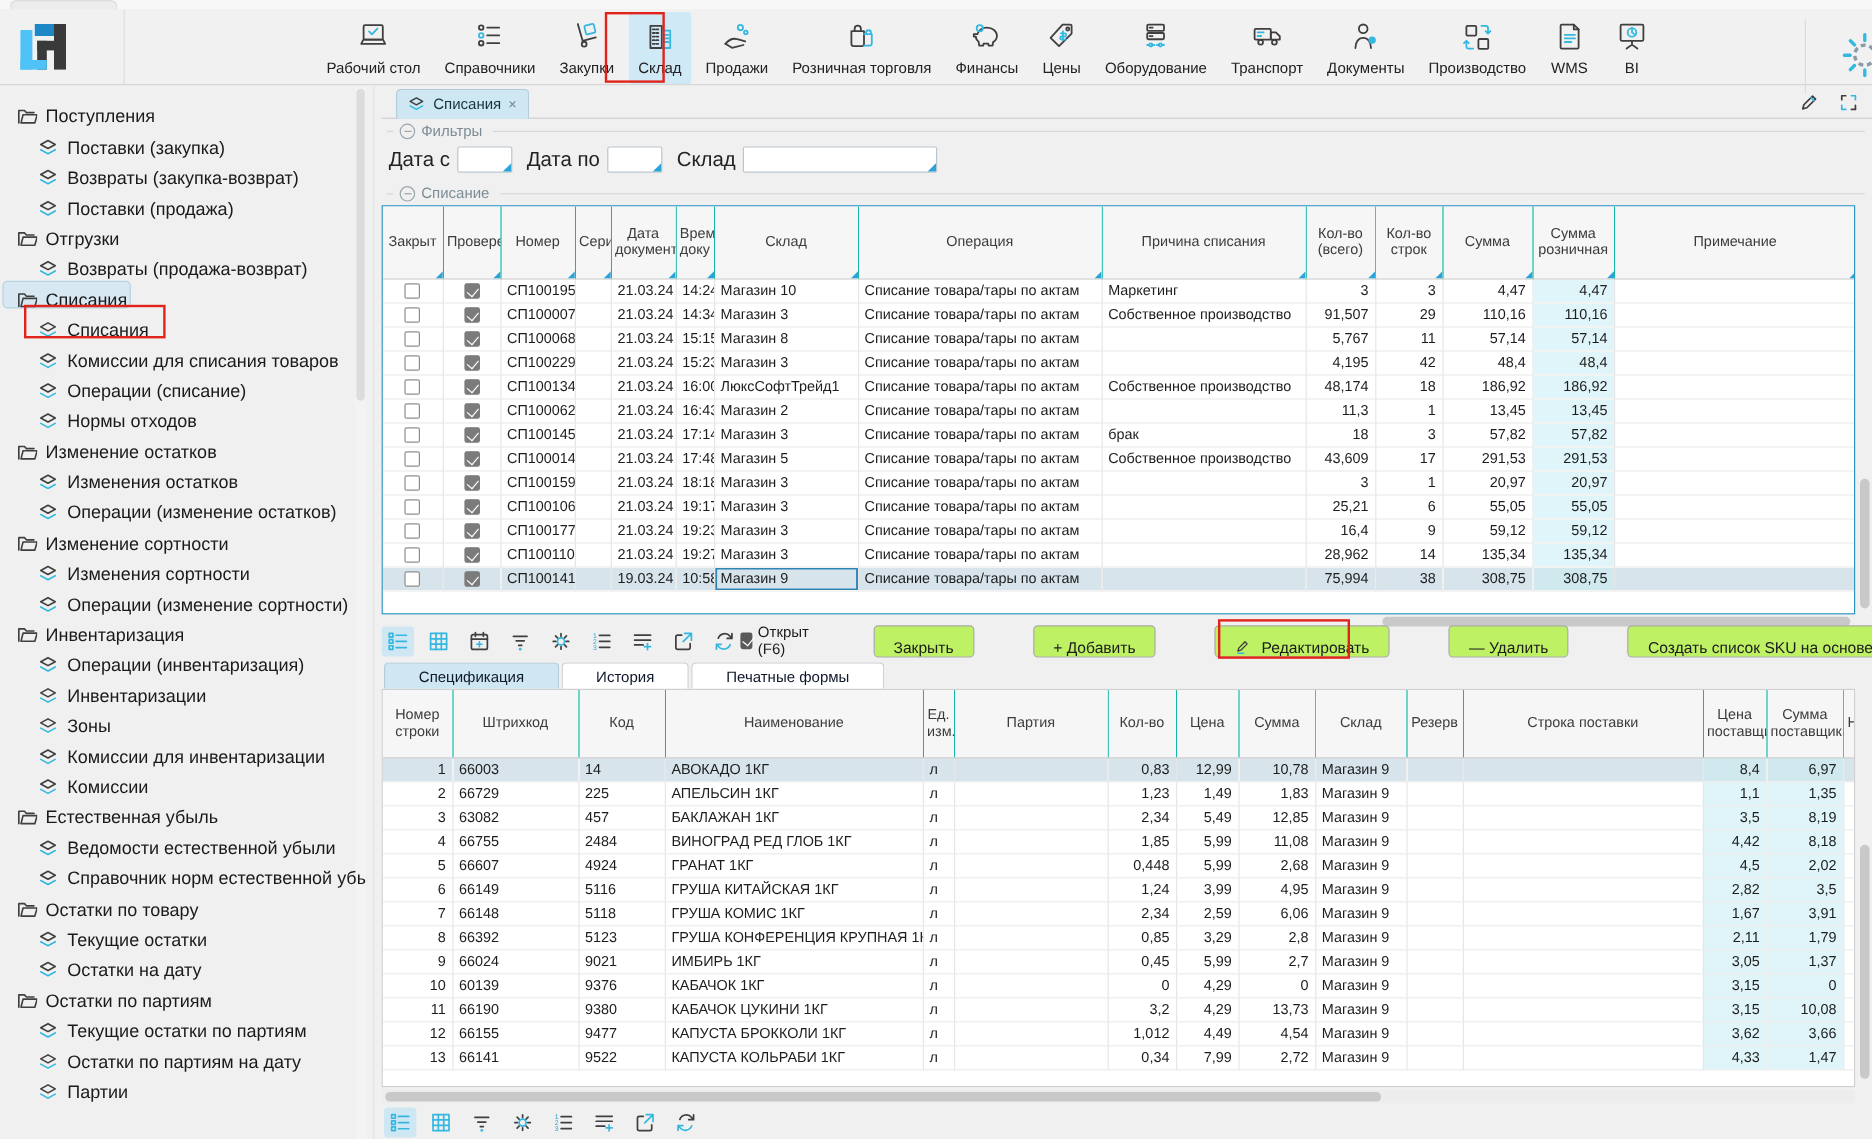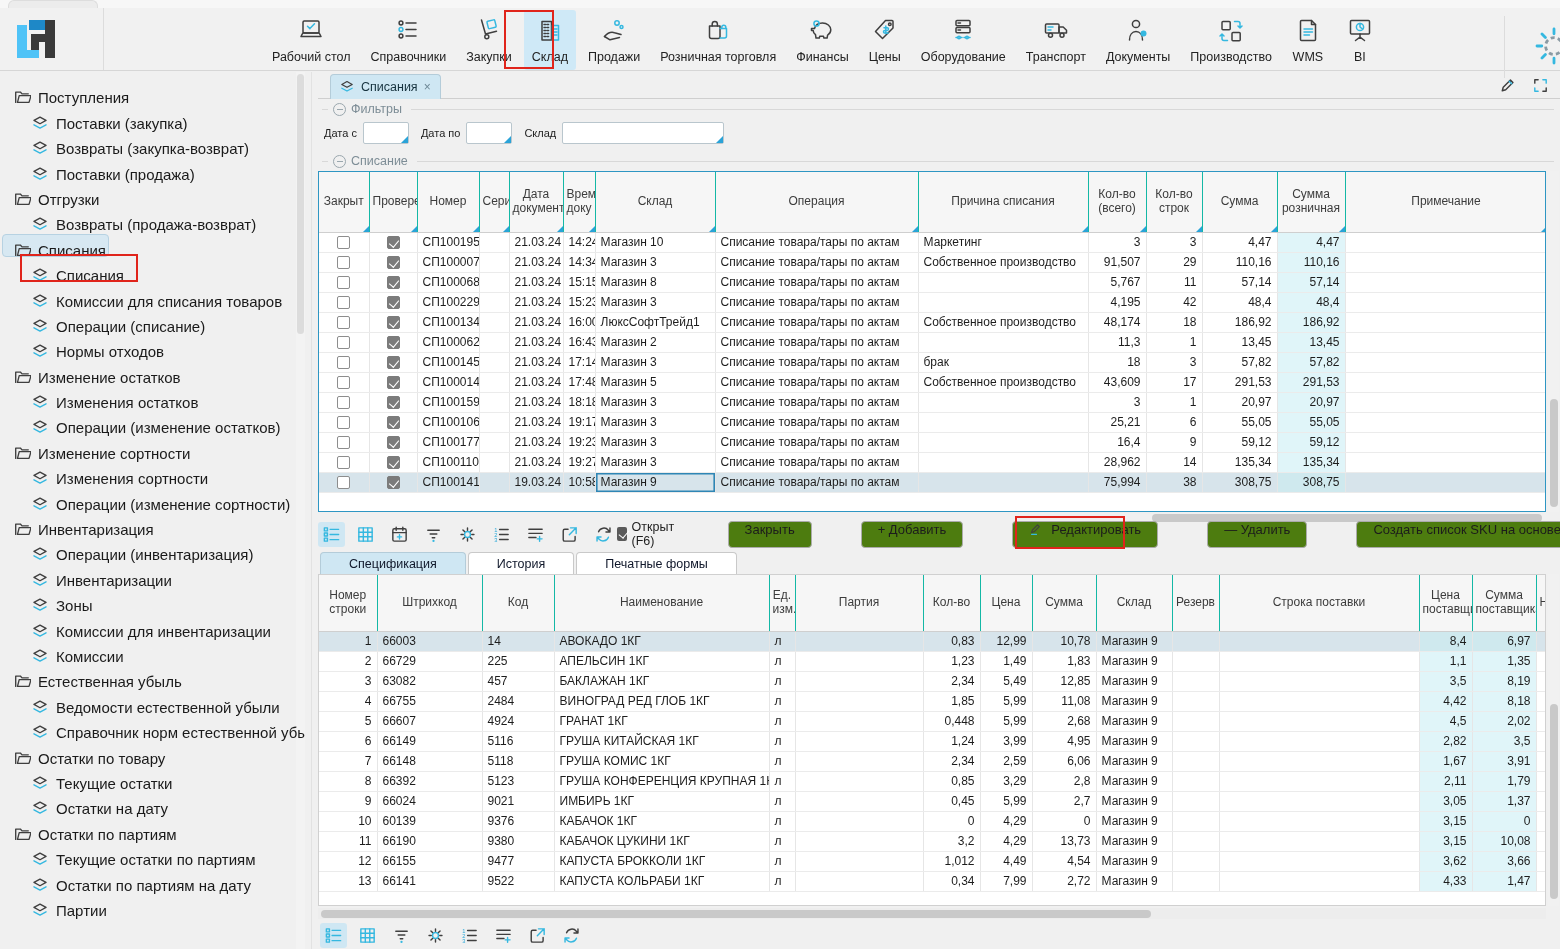--- a/index.html
+++ b/index.html
@@ -51,21 +51,21 @@
   .tab-close { color:#6c8795; font-size:12px; cursor:pointer; }
   .corner-tools { position:absolute; right:10px; top:2px; display:flex; gap:14px; }
   .corner-tools svg { width:19px; height:19px; cursor:pointer; }
 
   .legend-row { position:absolute; left:4px; right:6px; height:16px; display:flex; align-items:center; gap:5px; color:#7d8d96; font-size:12.5px; }
   .legend-row .minus { width:13px; height:13px; border:1px solid #9aa7ae; border-radius:50%; position:relative; flex:0 0 13px; }
   .legend-row .minus::after { content:''; position:absolute; left:2.5px; top:5px; width:6px; height:1.4px; background:#9aa7ae; }
   .legend-row .lline { flex:1; height:1px; background:#d8d8d8; margin-left:4px; }
   .legend-row .pre { width:6px; height:1px; background:#d8d8d8; }
 
-  .filter-fields { position:absolute; left:6px; top:49px; height:26px; display:flex; align-items:center; gap:6px; font-size:11px; color:#222; }
+  .filter-fields { position:absolute; left:6px; top:49px; height:26px; display:flex; align-items:center; gap:6px; font-size:17px; color:#222; }
   .finput { position:relative; height:22px; background:#fff; border:1px solid #b9c6cd; border-radius:2px; }
   .finput::after { content:''; position:absolute; right:0; bottom:0; border-style:solid; border-width:0 0 7px 7px; border-color:transparent transparent #2aa3d8 transparent; }
   .w45 { width:46px; } .w160 { width:162px; }
   .flabel { margin-left:6px; }
 
   
   .gridbox { position:absolute; background:#fff; border:1px solid #2e96c3; overflow:hidden; }
   table { border-collapse:collapse; table-layout:fixed; width:100%; }
   th { background:#f6f6f6; border-right:1px solid #14b8a6; border-bottom:1px solid #cfcfcf; font-weight:normal; color:#3c3c3c; font-size:12px; line-height:1.15; text-align:center; overflow:hidden; position:relative; padding:2px 3px; }
   th.ftri::after { content:''; position:absolute; right:0; bottom:0; border-style:solid; border-width:0 0 6px 6px; border-color:transparent transparent #2aa3d8 transparent; }
@@ -92,21 +92,21 @@
   
   .actionbar { position:absolute; left:0; top:448px; right:6px; height:30px; display:flex; align-items:center; }
   .icon-strip { display:flex; align-items:center; gap:7px; }
   .tbtn { width:27px; height:25px; display:flex; align-items:center; justify-content:center; border-radius:3px; cursor:pointer; }
   .tbtn.sel { background:#cfe7f3; }
   .tbtn svg { width:19px; height:19px; }
   .actions-right { margin-left:auto; display:flex; align-items:center; gap:9px; }
   .chk { display:flex; align-items:center; gap:5px; font-size:12.5px; }
   .chk .box { width:14px; height:14px; background:#5a5a5a; border-radius:2px; position:relative; }
   .chk .box::after { content:''; position:absolute; left:4px; top:1px; width:5px; height:9px; border:solid #fff; border-width:0 1.8px 1.8px 0; transform:rotate(40deg); }
-  .btn { height:27px; background:#4d7c0f; border:1px solid #ababab; border-radius:4px; padding:0 16px; font-size:13px; color:#1c1c1c; display:flex; align-items:flex-start; gap:7px; cursor:pointer; white-space:nowrap; font-family:"Liberation Sans",sans-serif;margin-left:40px; }
+  .btn { height:27px; background:#bef264; border:1px solid #ababab; border-radius:4px; padding:0 16px; font-size:13px; color:#1c1c1c; display:flex; align-items:flex-end; gap:7px; cursor:pointer; white-space:nowrap; font-family:"Liberation Sans",sans-serif;margin-left:40px; }
   .btn svg { width:15px; height:15px; }
 
   .detail-tabs { position:absolute; left:2px; top:481px; height:22px; display:flex; gap:2px; }
   .dtab { padding:0 28px; display:flex; align-items:center; background:#fff; border:1px solid #c9c9c9; border-bottom:none; border-radius:4px 4px 0 0; font-size:12.5px; color:#0f172a; cursor:pointer; }
   .dtab.sel { background:#cfe7f3; border-color:#b4ccd9; }
 
   .bottombar { position:absolute; left:2px; top:850px; height:28px; display:flex; align-items:center; }
 
   
   .annot { position:absolute; border:2.5px solid #e0241b; z-index:50; pointer-events:none; }

